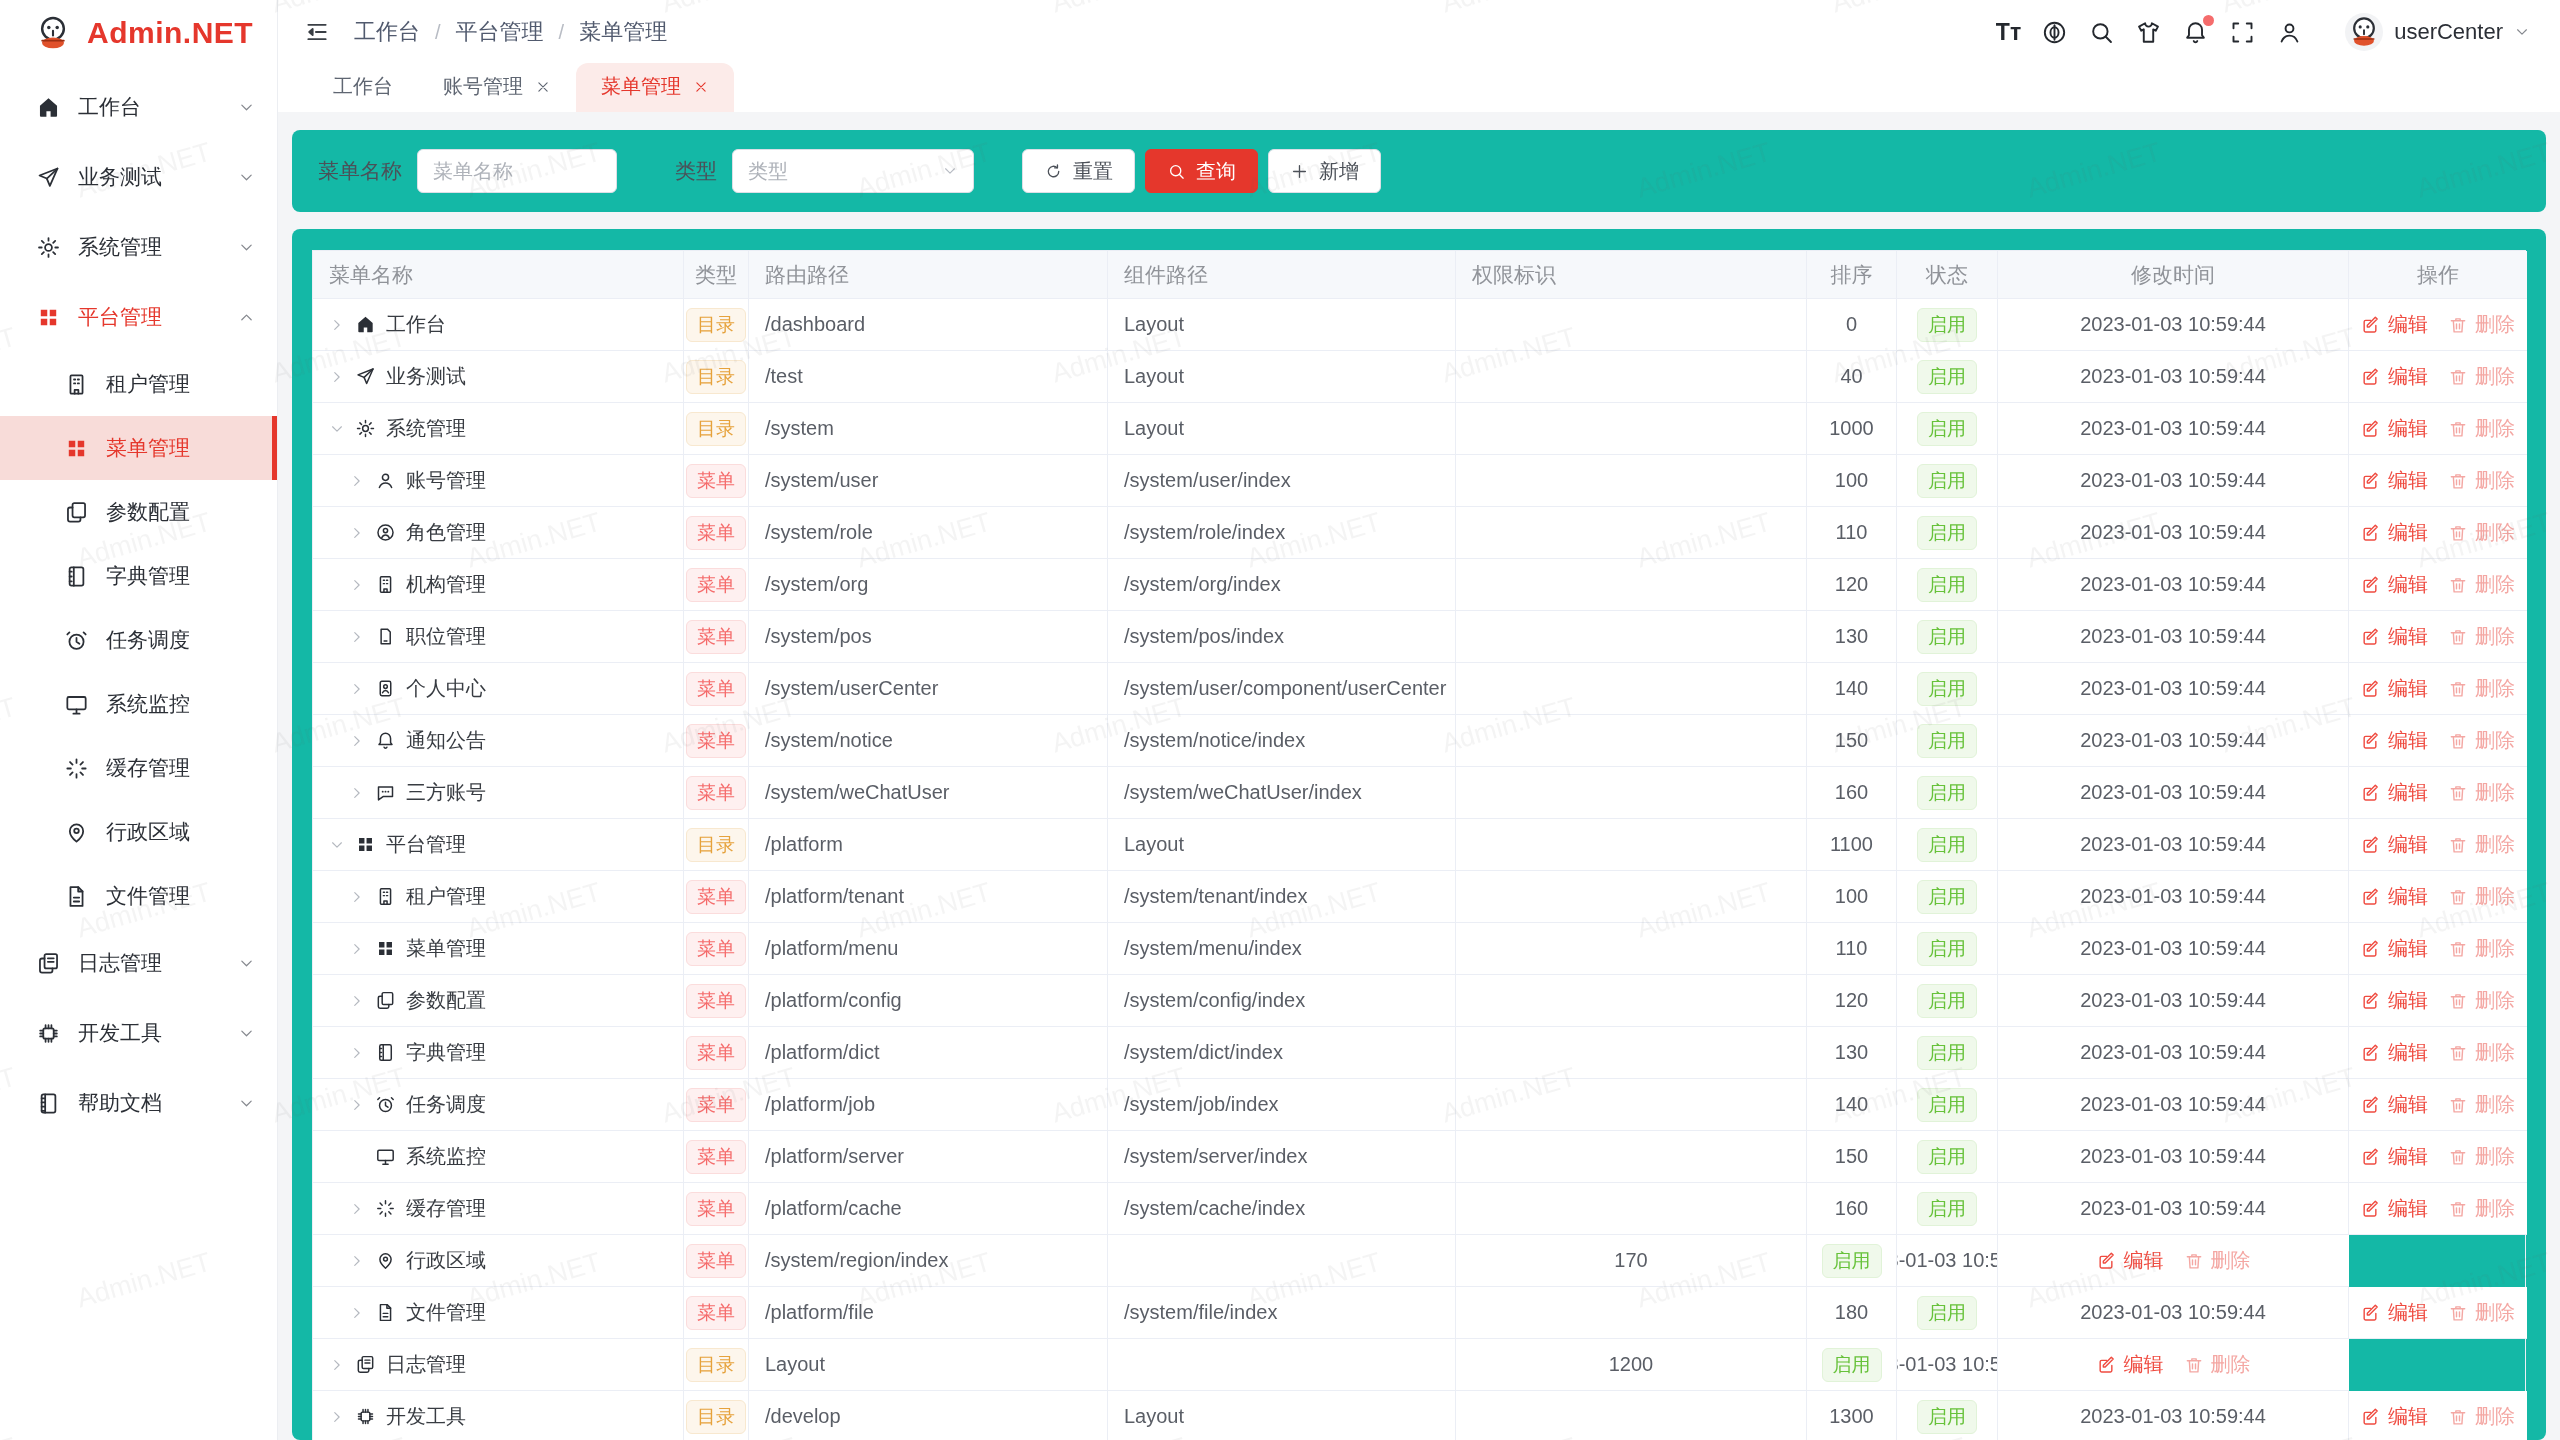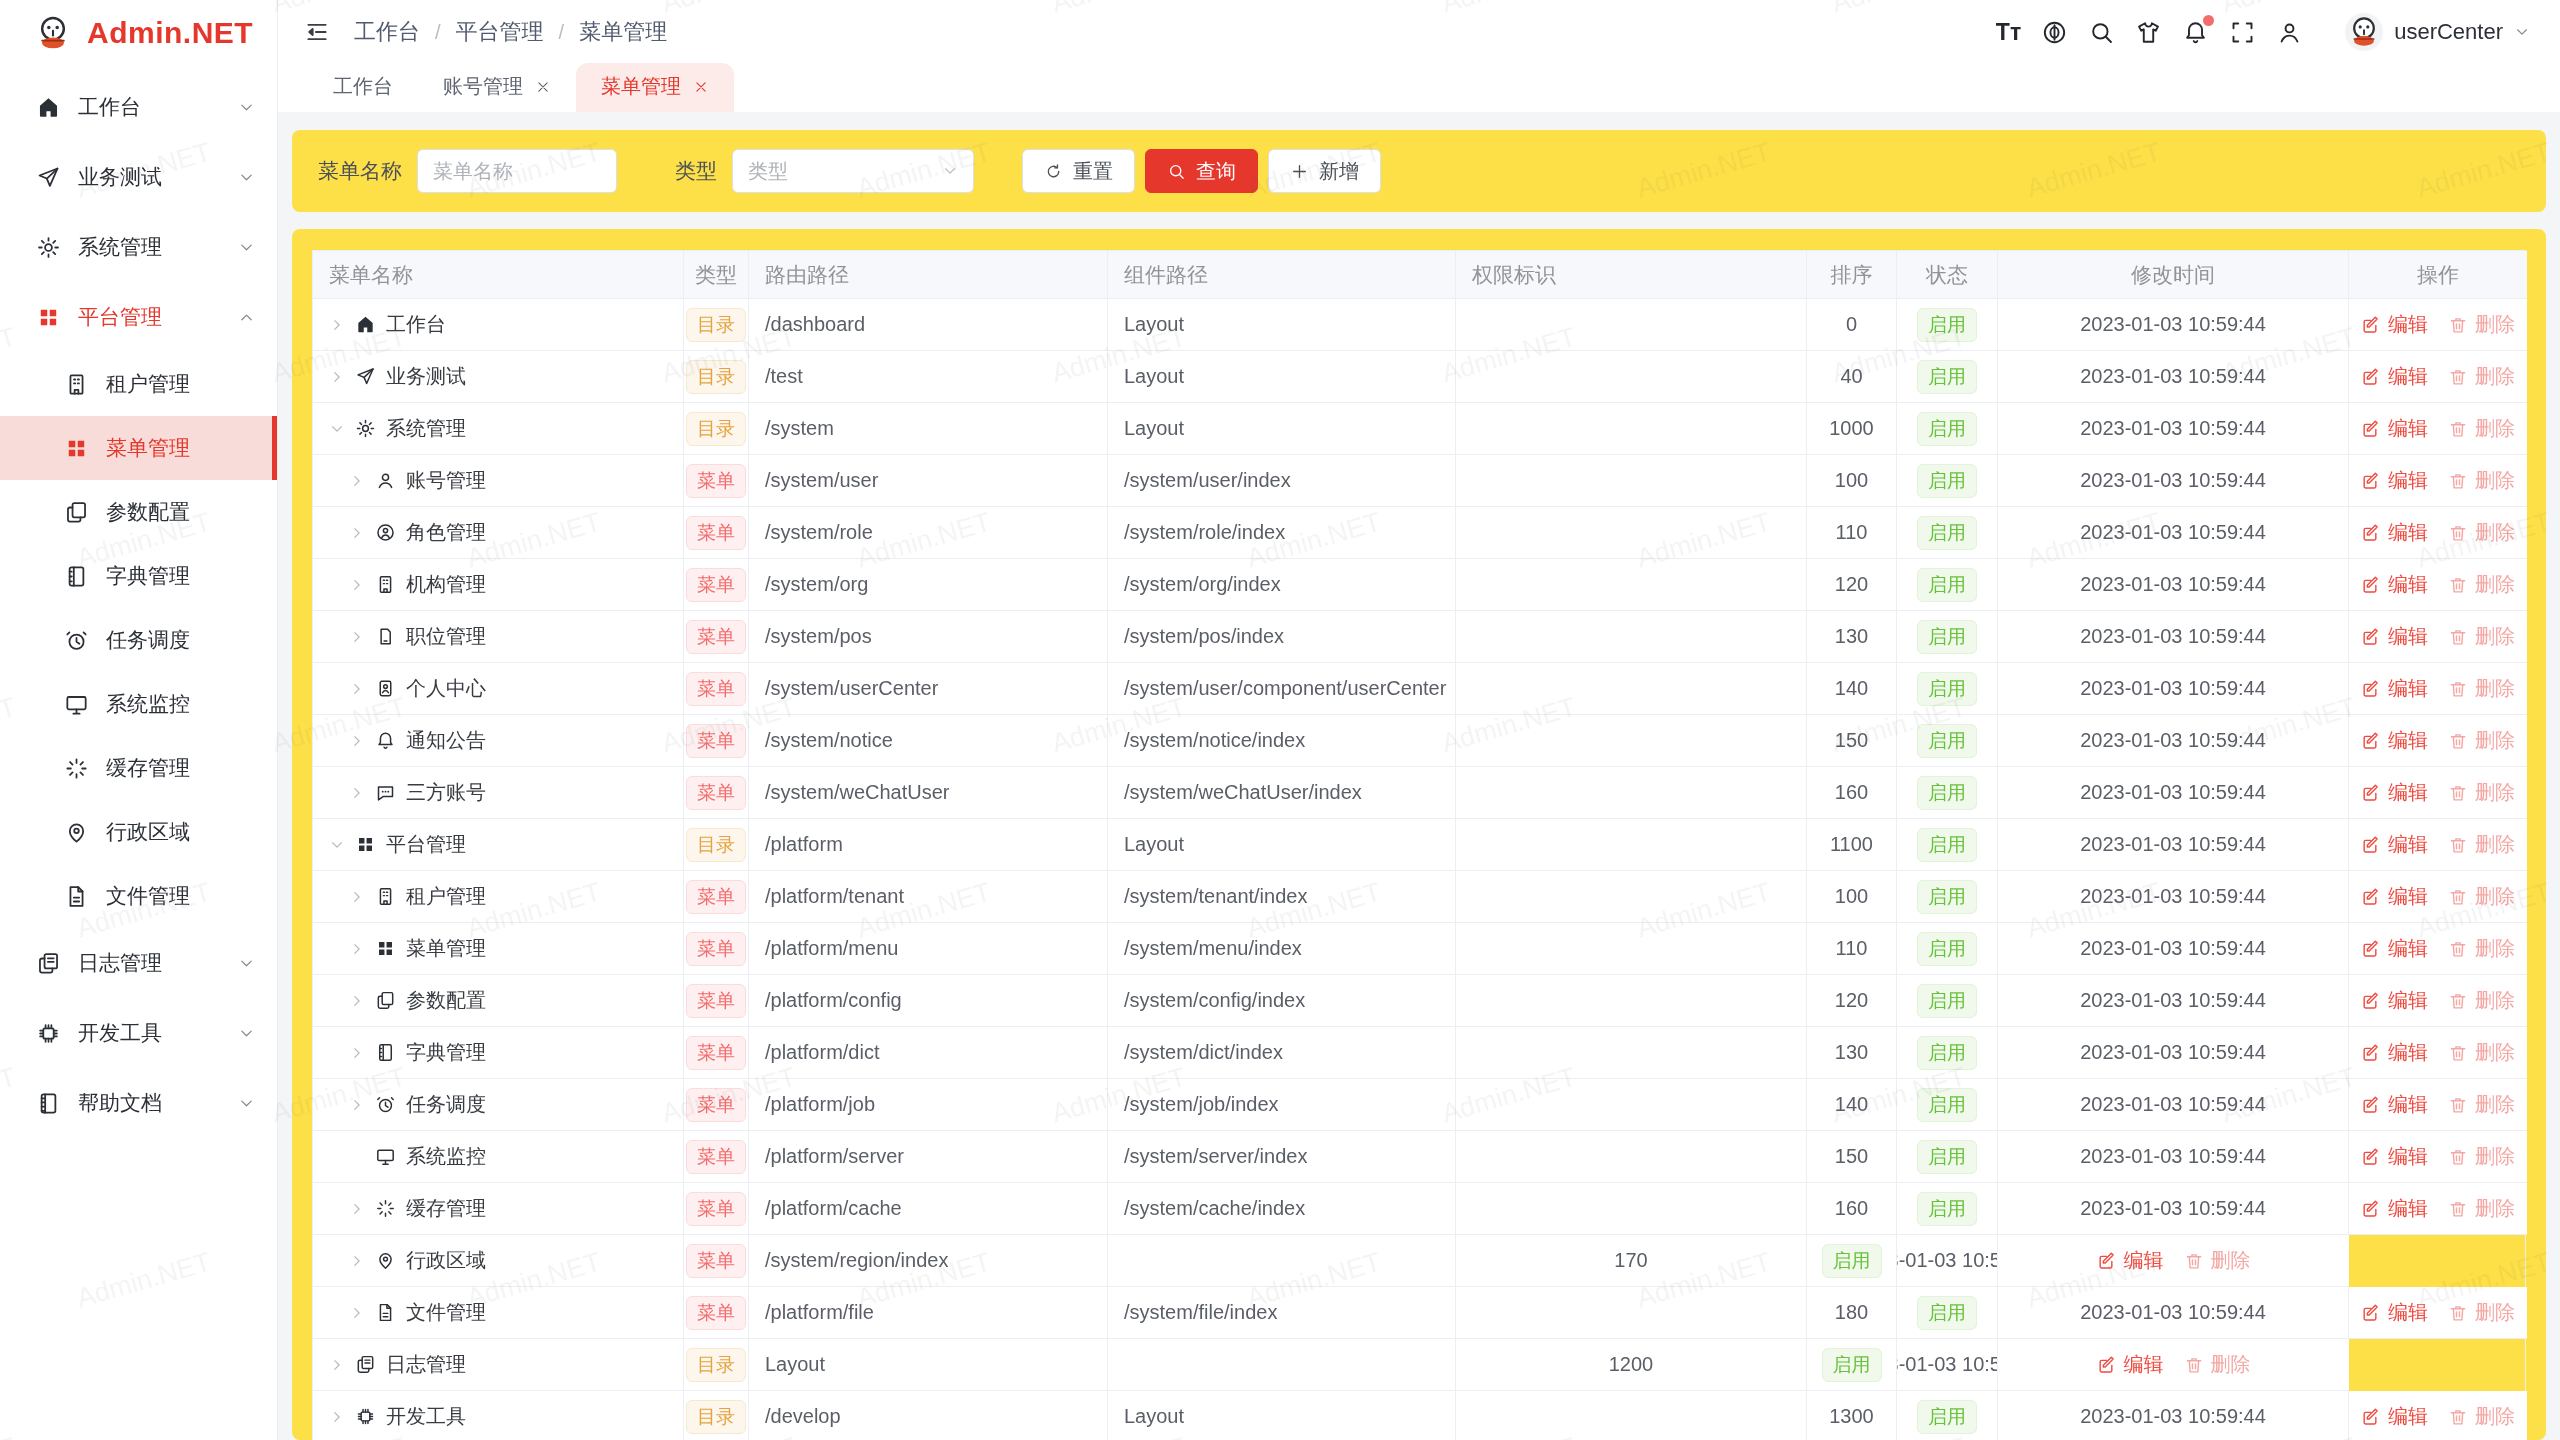--- a/index.html
+++ b/index.html
@@ -48,21 +48,21 @@
   .user-name{font-size:22px;color:#2b2f36;}
   .user-arrow{width:16px;height:16px;color:#85888e;}
 
   .tabbar{height:48px;background:#fff;display:flex;align-items:flex-end;padding-left:30px;}
   .tab{display:flex;align-items:center;gap:12px;padding:10px 25px 12px;font-size:20px;color:#5f6672;cursor:pointer;}
   .tab .tab-close{width:16px;height:16px;color:#5f6672;}
   .tab.active{background:var(--accent-bg);border-radius:12px 12px 0 0;color:var(--accent);}
   .tab.active .tab-close{color:var(--accent);}
 
   .content{flex:1;padding:18px 14px 0;display:flex;flex-direction:column;gap:17px;min-height:0;}
-  .card{background:#fde047;border-radius:8px;}
+  .card{background:#14b8a6;border-radius:8px;}
 
   
   .search-card{padding:19px 26px;display:flex;align-items:center;flex:none;}
   .form-label{font-size:21px;color:#4b5058;margin-right:15px;}
   .text-input{width:200px;height:44px;border:1px solid #dcdfe6;border-radius:6px;padding:0 15px;font-size:20px;color:#606266;outline:none;background:#fff;}
   .text-input::placeholder{color:#aeb2b9;}
   .gap1{width:58px;}
   .select{width:242px;height:44px;border:1px solid #dcdfe6;border-radius:6px;display:flex;align-items:center;justify-content:space-between;padding:0 15px;font-size:20px;color:#aeb2b9;background:#fff;cursor:pointer;}
   .select .icon{width:16px;height:16px;color:#b8bcc4;}
   .btn-group{margin-left:48px;display:flex;gap:10px;}

